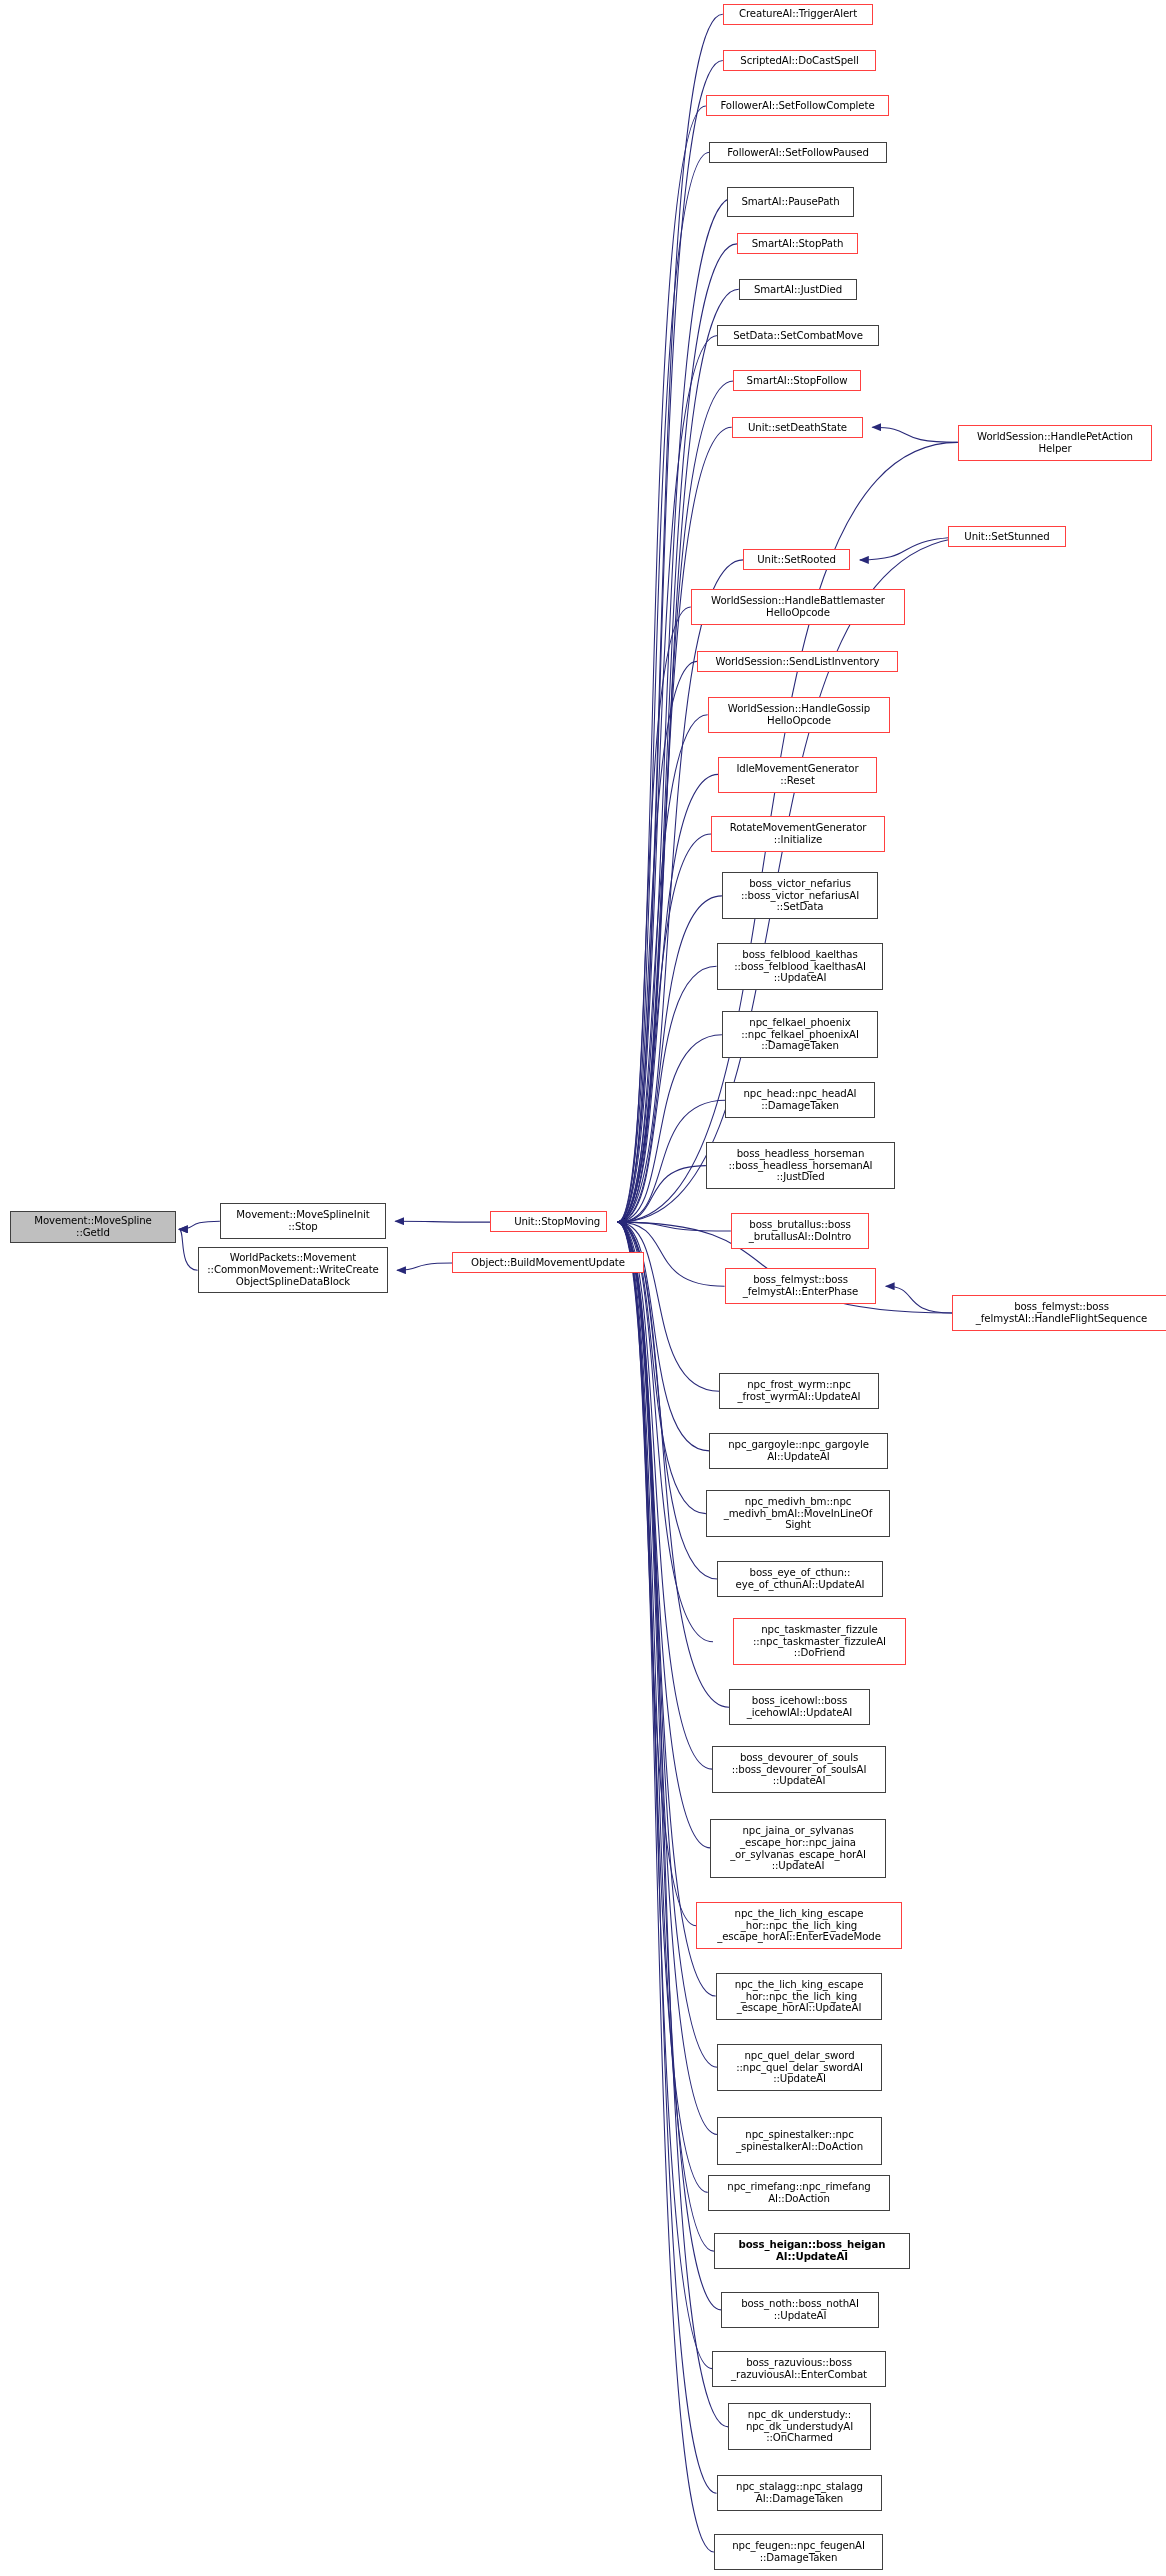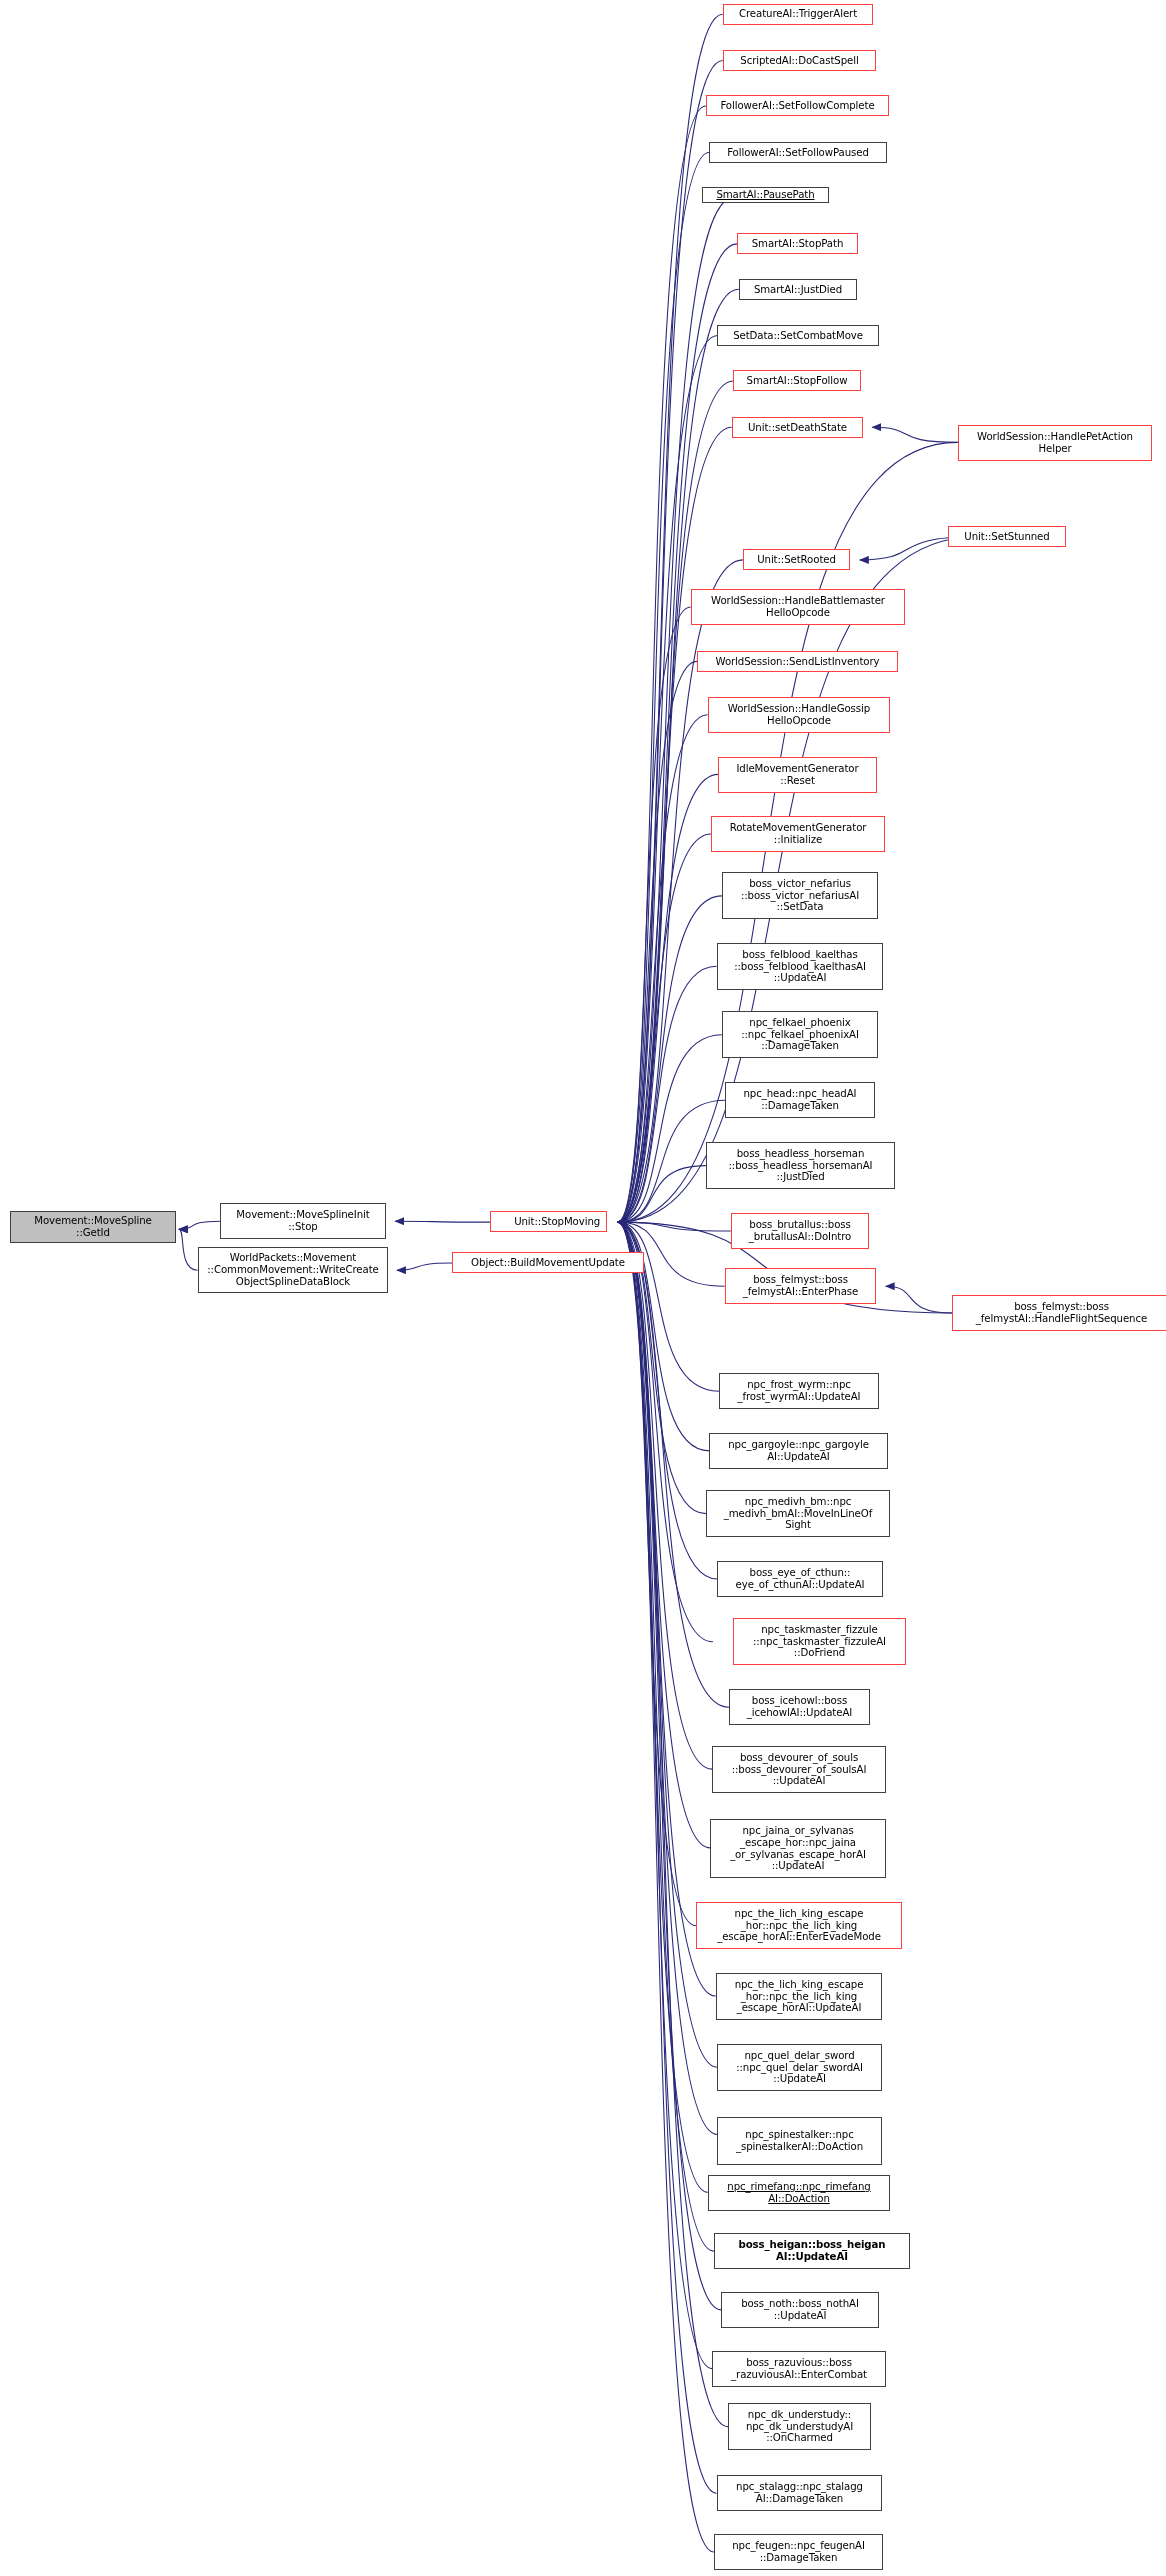--- a/index.html
+++ b/index.html
@@ -99,21 +99,21 @@
 ::Stop</div>
       <div class="node" style="left: 198px; top: 1247px; width: 190px; height: 46px;">WorldPackets::Movement
 ::CommonMovement::WriteCreate
 ObjectSplineDataBlock</div>
       <div class="node red" style="left: 490px; top: 1211px; width: 117px; height: 21.4px; padding-left: 20px;">Unit::StopMoving</div>
       <div class="node red" style="left: 452px; top: 1252px; width: 192px; height: 21.4px;">Object::BuildMovementUpdate</div>
       <div class="node red" style="left: 723px; top: 3.6px; width: 150px; height: 21.4px;">CreatureAI::TriggerAlert</div>
       <div class="node red" style="left: 723px; top: 50px; width: 153px; height: 21.4px;">ScriptedAI::DoCastSpell</div>
       <div class="node red" style="left: 706px; top: 95px; width: 183px; height: 21.4px;">FollowerAI::SetFollowComplete</div>
       <div class="node" style="left: 709px; top: 142px; width: 178px; height: 21.4px;">FollowerAI::SetFollowPaused</div>
-      <div class="node" style="left: 702px; top: 187px; width: 127px; height: 16px; text-decoration: underline;">SmartAI::PausePath</div>
+      <div class="node" style="left: 727px; top: 187px; width: 127px; height: 30px;">SmartAI::PausePath</div>
       <div class="node red" style="left: 737px; top: 233px; width: 121px; height: 21.4px;">SmartAI::StopPath</div>
       <div class="node" style="left: 739px; top: 279px; width: 118px; height: 21.4px;">SmartAI::JustDied</div>
       <div class="node" style="left: 717px; top: 325px; width: 162px; height: 21.4px;">SetData::SetCombatMove</div>
       <div class="node red" style="left: 733px; top: 370px; width: 128px; height: 21.4px;">SmartAI::StopFollow</div>
       <div class="node red" style="left: 732px; top: 417px; width: 131px; height: 21.4px;">Unit::setDeathState</div>
       <div class="node red" style="left: 958px; top: 425px; width: 194px; height: 36px;">WorldSession::HandlePetAction
 Helper</div>
       <div class="node red" style="left: 743px; top: 549px; width: 107px; height: 21.4px;">Unit::SetRooted</div>
       <div class="node red" style="left: 948px; top: 526px; width: 118px; height: 21.4px;">Unit::SetStunned</div>
       <div class="node red" style="left: 691px; top: 589px; width: 214px; height: 36px;">WorldSession::HandleBattlemaster
@@ -170,21 +170,21 @@
 _hor::npc_the_lich_king
 _escape_horAI::EnterEvadeMode</div>
       <div class="node" style="left: 716px; top: 1973px; width: 166px; height: 47px;">npc_the_lich_king_escape
 _hor::npc_the_lich_king
 _escape_horAI::UpdateAI</div>
       <div class="node" style="left: 717px; top: 2044px; width: 165px; height: 47px;">npc_quel_delar_sword
 ::npc_quel_delar_swordAI
 ::UpdateAI</div>
       <div class="node" style="left: 717px; top: 2117px; width: 165px; height: 48px;">npc_spinestalker::npc
 _spinestalkerAI::DoAction</div>
-      <div class="node" style="left: 708px; top: 2175px; width: 182px; height: 36px; text-decoration: underline;">npc_rimefang::npc_rimefang
+      <div class="node" style="left: 708px; top: 2175px; width: 182px; height: 36px;">npc_rimefang::npc_rimefang
 AI::DoAction</div>
       <div class="node" style="left: 714px; top: 2233px; width: 196px; height: 36px; font-weight: bold;">boss_heigan::boss_heigan
 AI::UpdateAI</div>
       <div class="node" style="left: 721px; top: 2292px; width: 158px; height: 36px;">boss_noth::boss_nothAI
 ::UpdateAI</div>
       <div class="node" style="left: 712px; top: 2351px; width: 174px; height: 36px;">boss_razuvious::boss
 _razuviousAI::EnterCombat</div>
       <div class="node" style="left: 728px; top: 2403px; width: 143px; height: 47px;">npc_dk_understudy::
 npc_dk_understudyAI
 ::OnCharmed</div>

